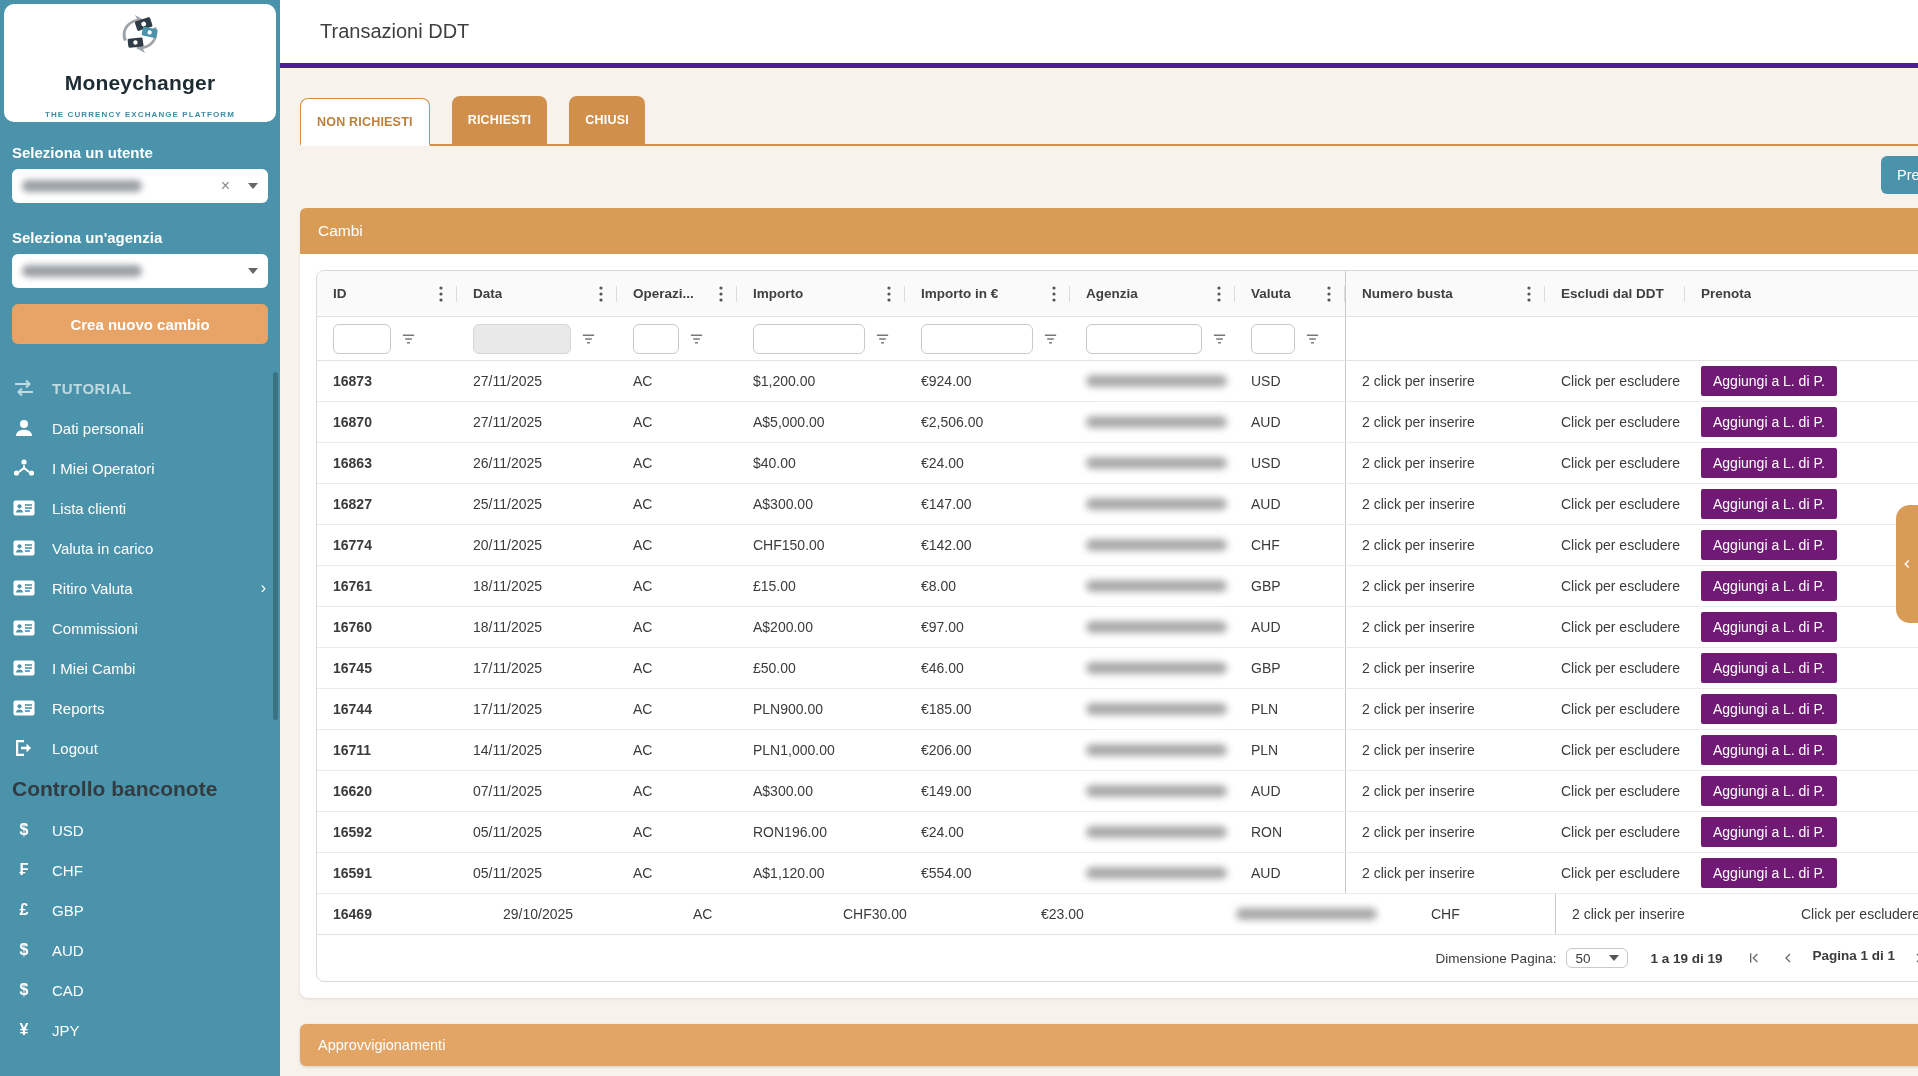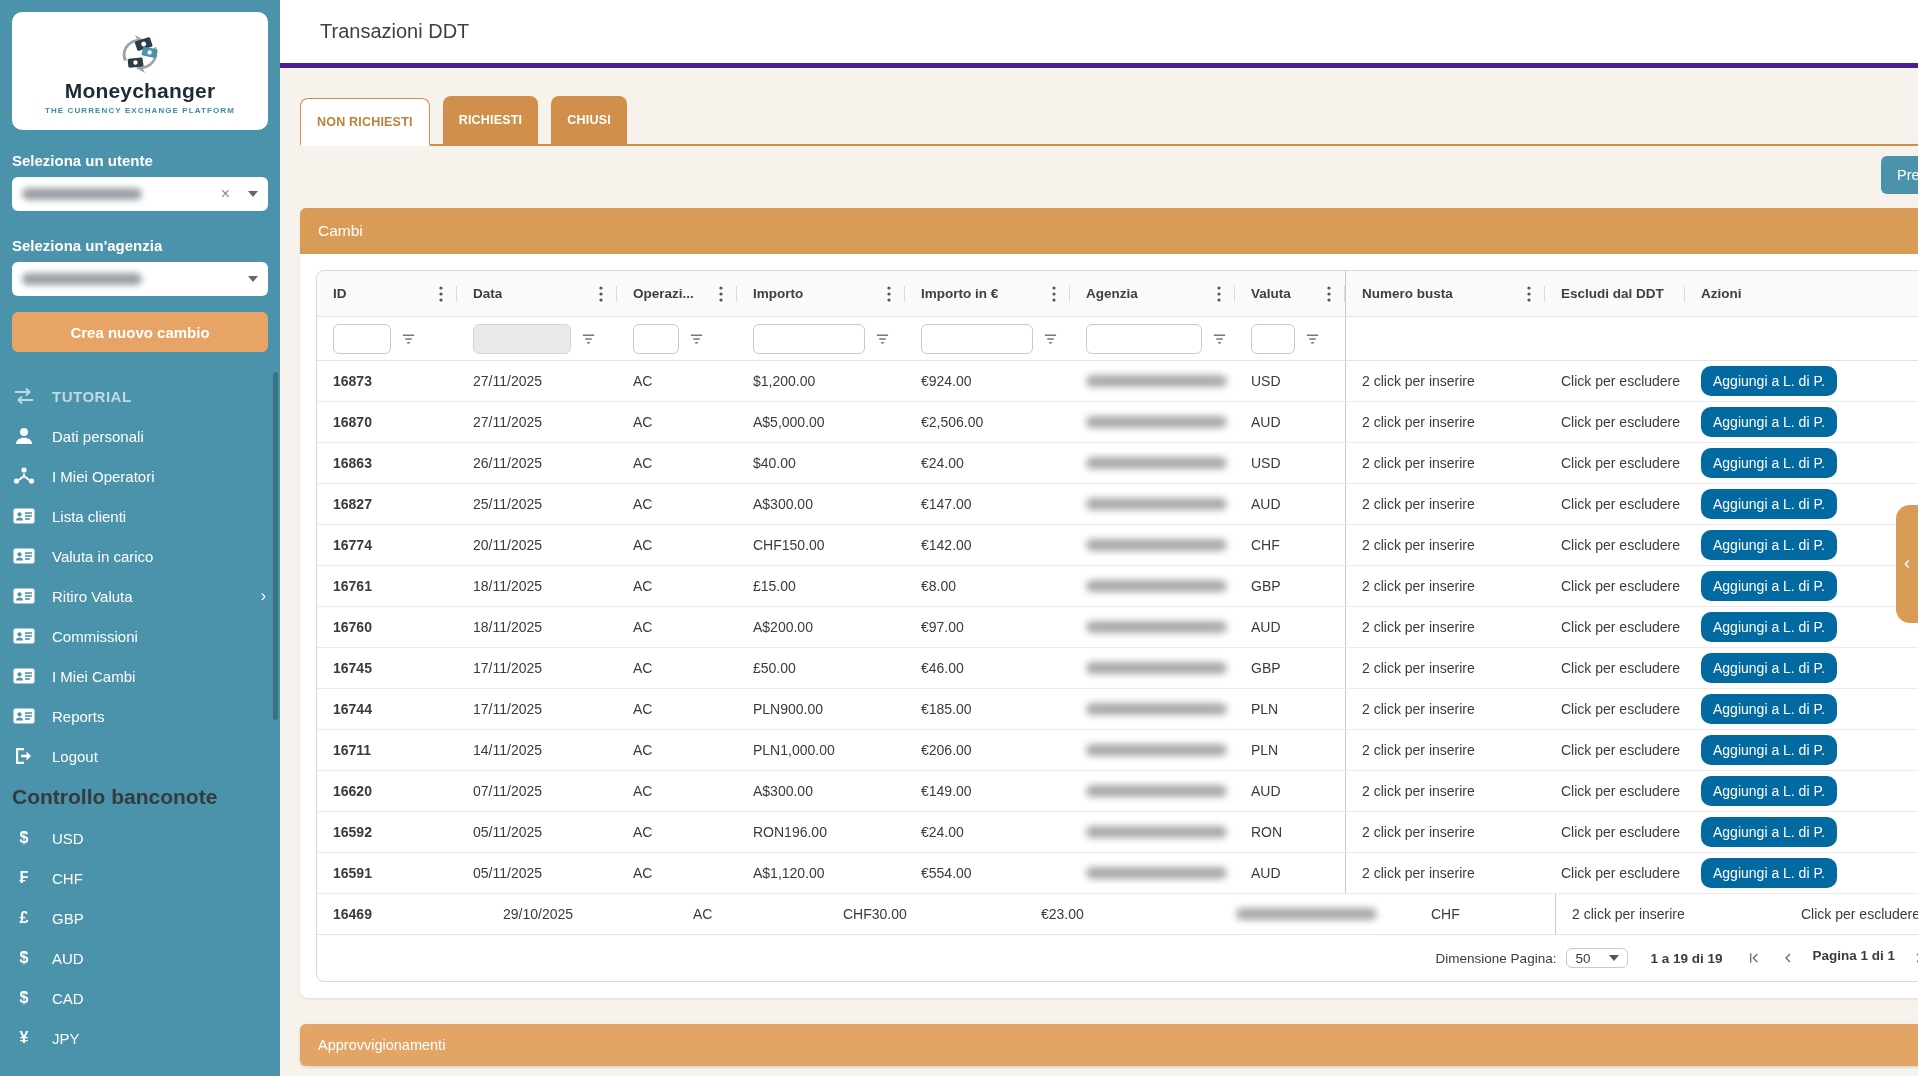--- a/index.html
+++ b/index.html
@@ -1,21 +1,21 @@
 <!DOCTYPE html>
 <html><head>
 <meta charset="utf-8">
 <style>
   * { margin:0; padding:0; box-sizing:border-box; }
   html,body { width:1918px; height:1076px; overflow:hidden; font-family:"Liberation Sans", sans-serif; background:#F7F2EC; }
   body { display:flex; position:relative; }
 
   
   .sidebar { width:280px; min-width:280px; height:1076px; background:#4B93AA; position:relative; overflow:hidden; }
-  .logo-card { margin:12px; height:118px; background:#fff; border-radius:10px; display:flex; flex-direction:column; align-items:center; justify-content:center; padding-top:4px; }
+  .logo-card { margin:4px; height:118px; background:#fff; border-radius:10px; display:flex; flex-direction:column; align-items:center; justify-content:center; padding-top:4px;gap:12px; }
   .logo-name { font-size:21px; font-weight:bold; color:#1D2B33; letter-spacing:.2px; margin-top:2px; }
   .logo-tag { font-size:8px; font-weight:bold; color:#3D8CA6; letter-spacing:1.1px; margin-top:3px; }
   .side-label { color:#fff; font-size:15px; font-weight:bold; margin:0 12px; }
   .lbl1 { margin-top:22px; } .lbl2 { margin-top:26px; }
   .side-select { margin:8px 12px 0 12px; height:34px; background:#fff; border-radius:6px; display:flex; align-items:center; padding:0 10px; position:relative; cursor:pointer; }
   .blur-bar { height:12px; border-radius:6px; background:#9AA0A5; filter:blur(3px); }
   .sel-blur { width:120px; }
   .clear-x { position:absolute; right:38px; color:#8A8A8A; font-size:16px; line-height:1; cursor:pointer; }
   .sel-arrow { position:absolute; right:10px; width:0; height:0; border-left:5px solid transparent; border-right:5px solid transparent; border-top:6px solid #666; }
   .btn-new { margin:16px 12px 0 12px; height:40px; background:#E7A466; border:none; border-radius:6px; color:#fff; font-size:15px; font-weight:bold; font-family:inherit; cursor:pointer; width:calc(100% - 24px); }
@@ -32,21 +32,21 @@
 
   
   .main { flex:1; display:flex; flex-direction:column; }
   .topbar { height:68px; background:#fff; border-bottom:5px solid #4c1d95; display:flex; align-items:center; padding:0 14px 0 40px; }
   .page-title { font-size:20px; color:#3F3F3F; }
   .chat-btn { margin-left:auto; background:#4B93AA; color:#fff; border:none; border-radius:4px; height:28px; padding:0 10px; display:flex; align-items:center; gap:6px; font-size:13px; font-weight:bold; font-family:inherit; cursor:pointer; }
   .content { flex:1; padding:28px 38px 0 20px; }
 
   
   .tabs-row { display:flex; align-items:flex-end; border-bottom:2px solid #CE8F4B; }
-  .tab { height:48px; padding:0 16px; display:flex; align-items:center; font-size:12.5px; font-weight:bold; letter-spacing:.2px; border-radius:8px 8px 0 0; margin-right:13px; cursor:pointer; }
+  .tab { height:48px; padding:0 16px; display:flex; align-items:center; font-size:12.5px; font-weight:bold; letter-spacing:.2px; border-radius:8px 8px 0 0; margin-right:22px; cursor:pointer; }
   .tab-active { background:#fff; color:#BD7F39; border:1px solid #CE8F4B; border-bottom:2px solid #fff; margin-bottom:-2px; }
   .tab-inactive { background:#D0904C; color:#fff; }
 
   .toolbar { display:flex; justify-content:flex-end; margin-top:10px; }
   .btn-teal { background:#4B93AA; color:#fff; border:none; border-radius:6px; height:38px; padding:0 16px; font-size:14.5px; font-family:inherit; cursor:pointer; }
 
   
   .section-bar { margin-top:14px; height:46px; background:#D99C56; border-radius:6px 6px 0 0; display:flex; align-items:center; padding:0 18px; color:#fff; font-size:15.5px; cursor:pointer; box-shadow:0 1px 2px rgba(0,0,0,.08); }
   .section-bar .chev { margin-left:auto; }
   .panel { background:#fff; border-radius:0 0 8px 8px; padding:16px; box-shadow:0 1px 3px rgba(0,0,0,.1); }
@@ -64,21 +64,21 @@
   .fc .funnel { flex:none; cursor:pointer; }
   .f-id input { width:58px; } .f-data input { width:98px; background:#E9E9E9; border-color:#D5D5D5; }
   .f-op input { width:46px; } .f-imp input { width:112px; } .f-eur input { width:112px; }
   .f-age input { width:116px; } .f-val input { width:44px; }
   .col-busta { border-left:1px solid #C9C9C9; }
   .data-row { height:41px; border-bottom:1px solid #EBEBEB; }
   .data-row:last-of-type { border-bottom:1px solid #E3E3E3;gap:30px; }
   .td { display:flex; align-items:center; padding:0 8px 0 16px; font-size:14px; color:#3B3B3B; overflow:hidden; white-space:nowrap; }
   .td-id { font-weight:bold; }
   .agenzia-blur { width:148px; height:12px; border-radius:6px; background:#A9A9A9; filter:blur(3.5px); }
-  .btn-action { background:#0369a1; color:#fff; border:none; border-radius:10px; height:30px; padding:0 12px; font-size:14px; font-family:inherit; cursor:pointer; white-space:nowrap; }
+  .btn-action { background:#701a75; color:#fff; border:none; border-radius:2px; height:30px; padding:0 12px; font-size:14px; font-family:inherit; cursor:pointer; white-space:nowrap; }
   .busta-cell, .escludi-cell { cursor:pointer; }
 
   
   .pag-row { height:46px; display:flex; align-items:center; justify-content:flex-end; gap:22px; padding-right:16px; font-size:13.5px; color:#3B3B3B; }
   .pag-size { display:flex; align-items:center; gap:10px; }
   .pag-select { width:62px; height:20px; border:1px solid #C9C9C9; border-radius:6px; display:flex; align-items:center; padding:0 8px; position:relative; cursor:pointer; font-size:13.5px; }
   .pag-select .sel-arrow { border-top-color:#555; right:8px; }
   .pag-nums { font-weight:bold; }
   .pag-btn { background:none; border:none; cursor:pointer; padding:2px; display:flex; align-items:center; }
   .pag-group { display:flex; align-items:flex-start; gap:14px; }
@@ -364,21 +364,21 @@
               <svg class="dots" width="4" height="16" viewBox="0 0 4 16" fill="#555">
                 <circle cx="2" cy="2" r="1.6"></circle>
                 <circle cx="2" cy="8" r="1.6"></circle>
                 <circle cx="2" cy="14" r="1.6"></circle>
               </svg>
             </div>
           <div class="th">
               <span class="th-label">Escludi dal DDT</span>
             </div>
           <div class="th">
-              <span class="th-label">Azioni</span>
+              <span class="th-label">Prenota</span>
             </div>
         </div>
 
         <div class="grid-row filter-row">
           <div class="fc f-id">
               <input value="" style="">
               <svg class="funnel" width="15" height="14" viewBox="0 0 16 14" stroke="#777" stroke-width="1.6">
                 <path d="M2 3h12"></path>
                 <path d="M4.5 7h7"></path>
                 <path d="M6.5 11h3"></path>

